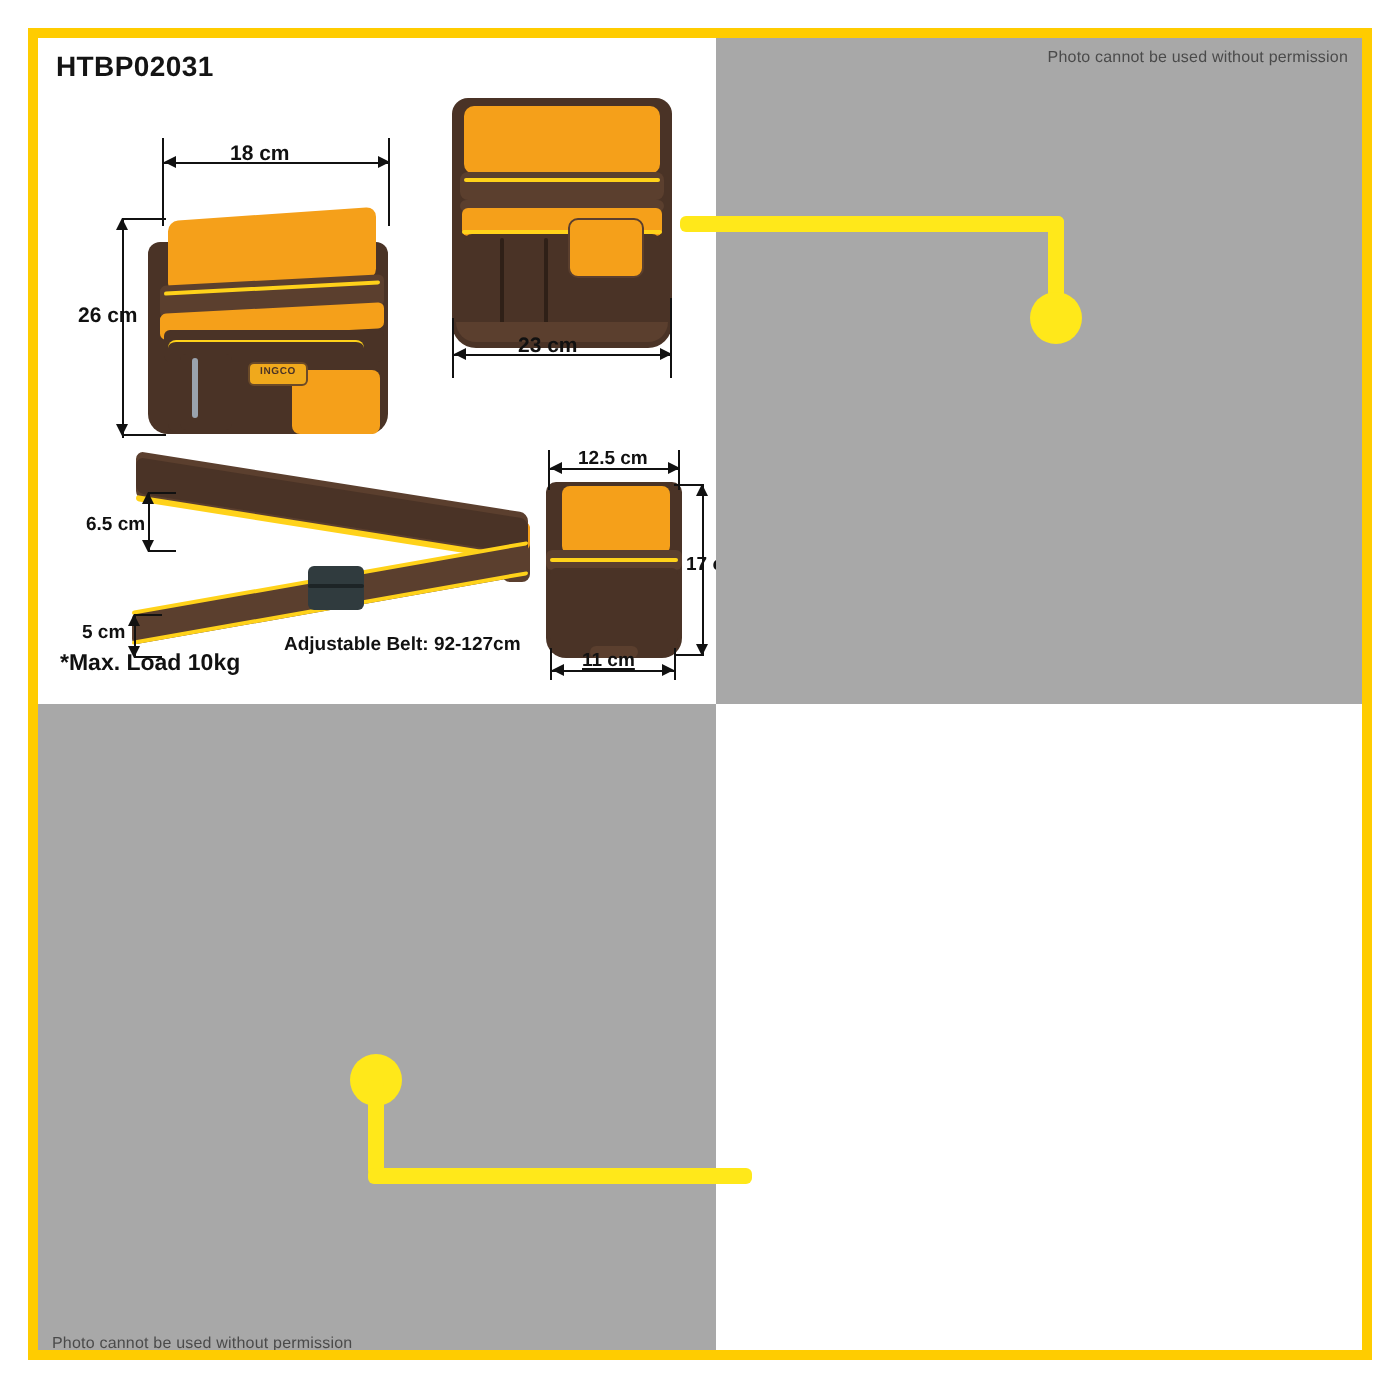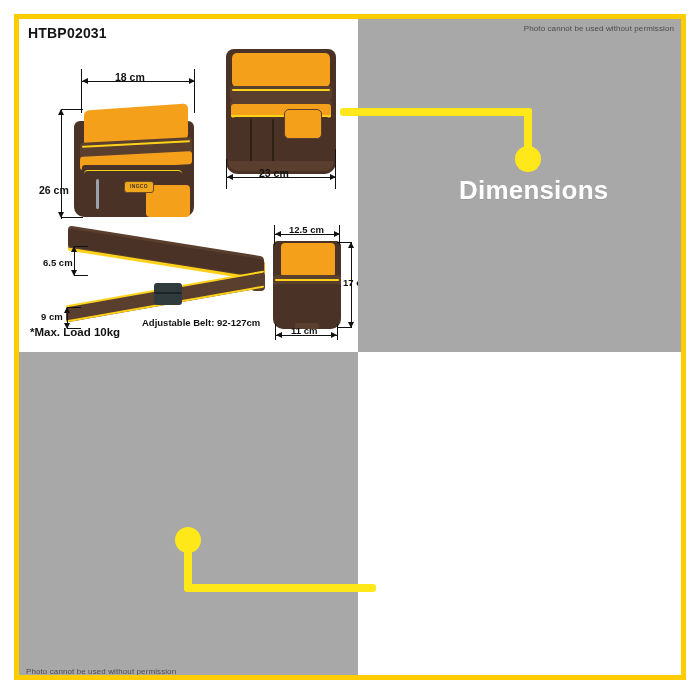--- a/index.html
+++ b/index.html
@@ -118,21 +118,21 @@
     <div class="ln" style="left:63px;top:62px;width:113px;height:1.4px;"></div>
     <div class="arrowL" style="left:63px;top:59px;"></div>
     <div class="arrowR" style="left:170px;top:59px;"></div>
     <div class="dimlabel" style="left:96px;top:52px;">18 cm</div>
 
     <div class="ln" style="left:42px;top:90px;width:1.4px;height:110px;"></div>
     <div class="ln" style="left:42px;top:90px;width:22px;height:1.4px;"></div>
     <div class="ln" style="left:42px;top:198px;width:22px;height:1.4px;"></div>
     <div class="arrowU" style="left:39px;top:90px;"></div>
     <div class="arrowD" style="left:39px;top:193px;"></div>
-    <div class="dimlabel" style="left:20px;top:133px;margin-top:32px;">26 cm</div>
+    <div class="dimlabel" style="left:20px;top:133px;">26 cm</div>
 
     <div class="pouch bagB">
       <div class="blk br-dark" style="left:0;top:0;width:110px;height:125px;border-radius:8px 8px 12px 12px;"></div>
       <div class="blk or" style="left:6px;top:4px;width:98px;height:34px;border-radius:5px;"></div>
       <div class="blk br-mid" style="left:4px;top:37px;width:102px;height:14px;"></div>
       <div class="blk yl" style="left:6px;top:40px;width:98px;height:2px;"></div>
       <div class="blk br-mid" style="left:4px;top:51px;width:102px;height:6px;"></div>
       <div class="blk or" style="left:5px;top:55px;width:100px;height:14px;border-radius:3px;"></div>
       <div class="blk yl" style="left:5px;top:66px;width:100px;height:2px;"></div>
       <div class="blk br-dark" style="left:6px;top:68px;width:98px;height:48px;border-radius:4px;"></div>
@@ -197,30 +197,29 @@
     <div class="ln" style="left:55px;top:256px;width:14px;height:1.4px;"></div>
     <div class="arrowU" style="left:52px;top:227px;"></div>
     <div class="arrowD" style="left:52px;top:251px;"></div>
     <div class="dimlabel sm" style="left:24px;top:238px;">6.5 cm</div>
 
     <div class="ln" style="left:48px;top:288px;width:1.4px;height:22px;"></div>
     <div class="ln" style="left:48px;top:288px;width:14px;height:1.4px;"></div>
     <div class="ln" style="left:48px;top:309px;width:14px;height:1.4px;"></div>
     <div class="arrowU" style="left:45px;top:288px;"></div>
     <div class="arrowD" style="left:45px;top:304px;"></div>
-    <div class="dimlabel sm" style="left:22px;top:292px;">9 cm</div>
+    <div class="dimlabel sm" style="left:22px;top:292px;">5 cm</div>
 
     <div class="dimlabel sm" style="left:123px;top:298px;">Adjustable Belt: 92-127cm</div>
   </div>
 
   <div class="quad q-tr"></div>
   <div class="lead dim-h"></div>
   <div class="lead dim-v"></div>
   <div class="dot dim-dot"></div>
-  <div class="callout-title ct-dim">Dimensions</div>
 
   <div class="quad q-bl"></div>
   <div class="dot diag-dot"></div>
   <div class="lead diag-v"></div>
   <div class="lead diag-h"></div>
 
   <div class="quad q-br">
 
     
 

